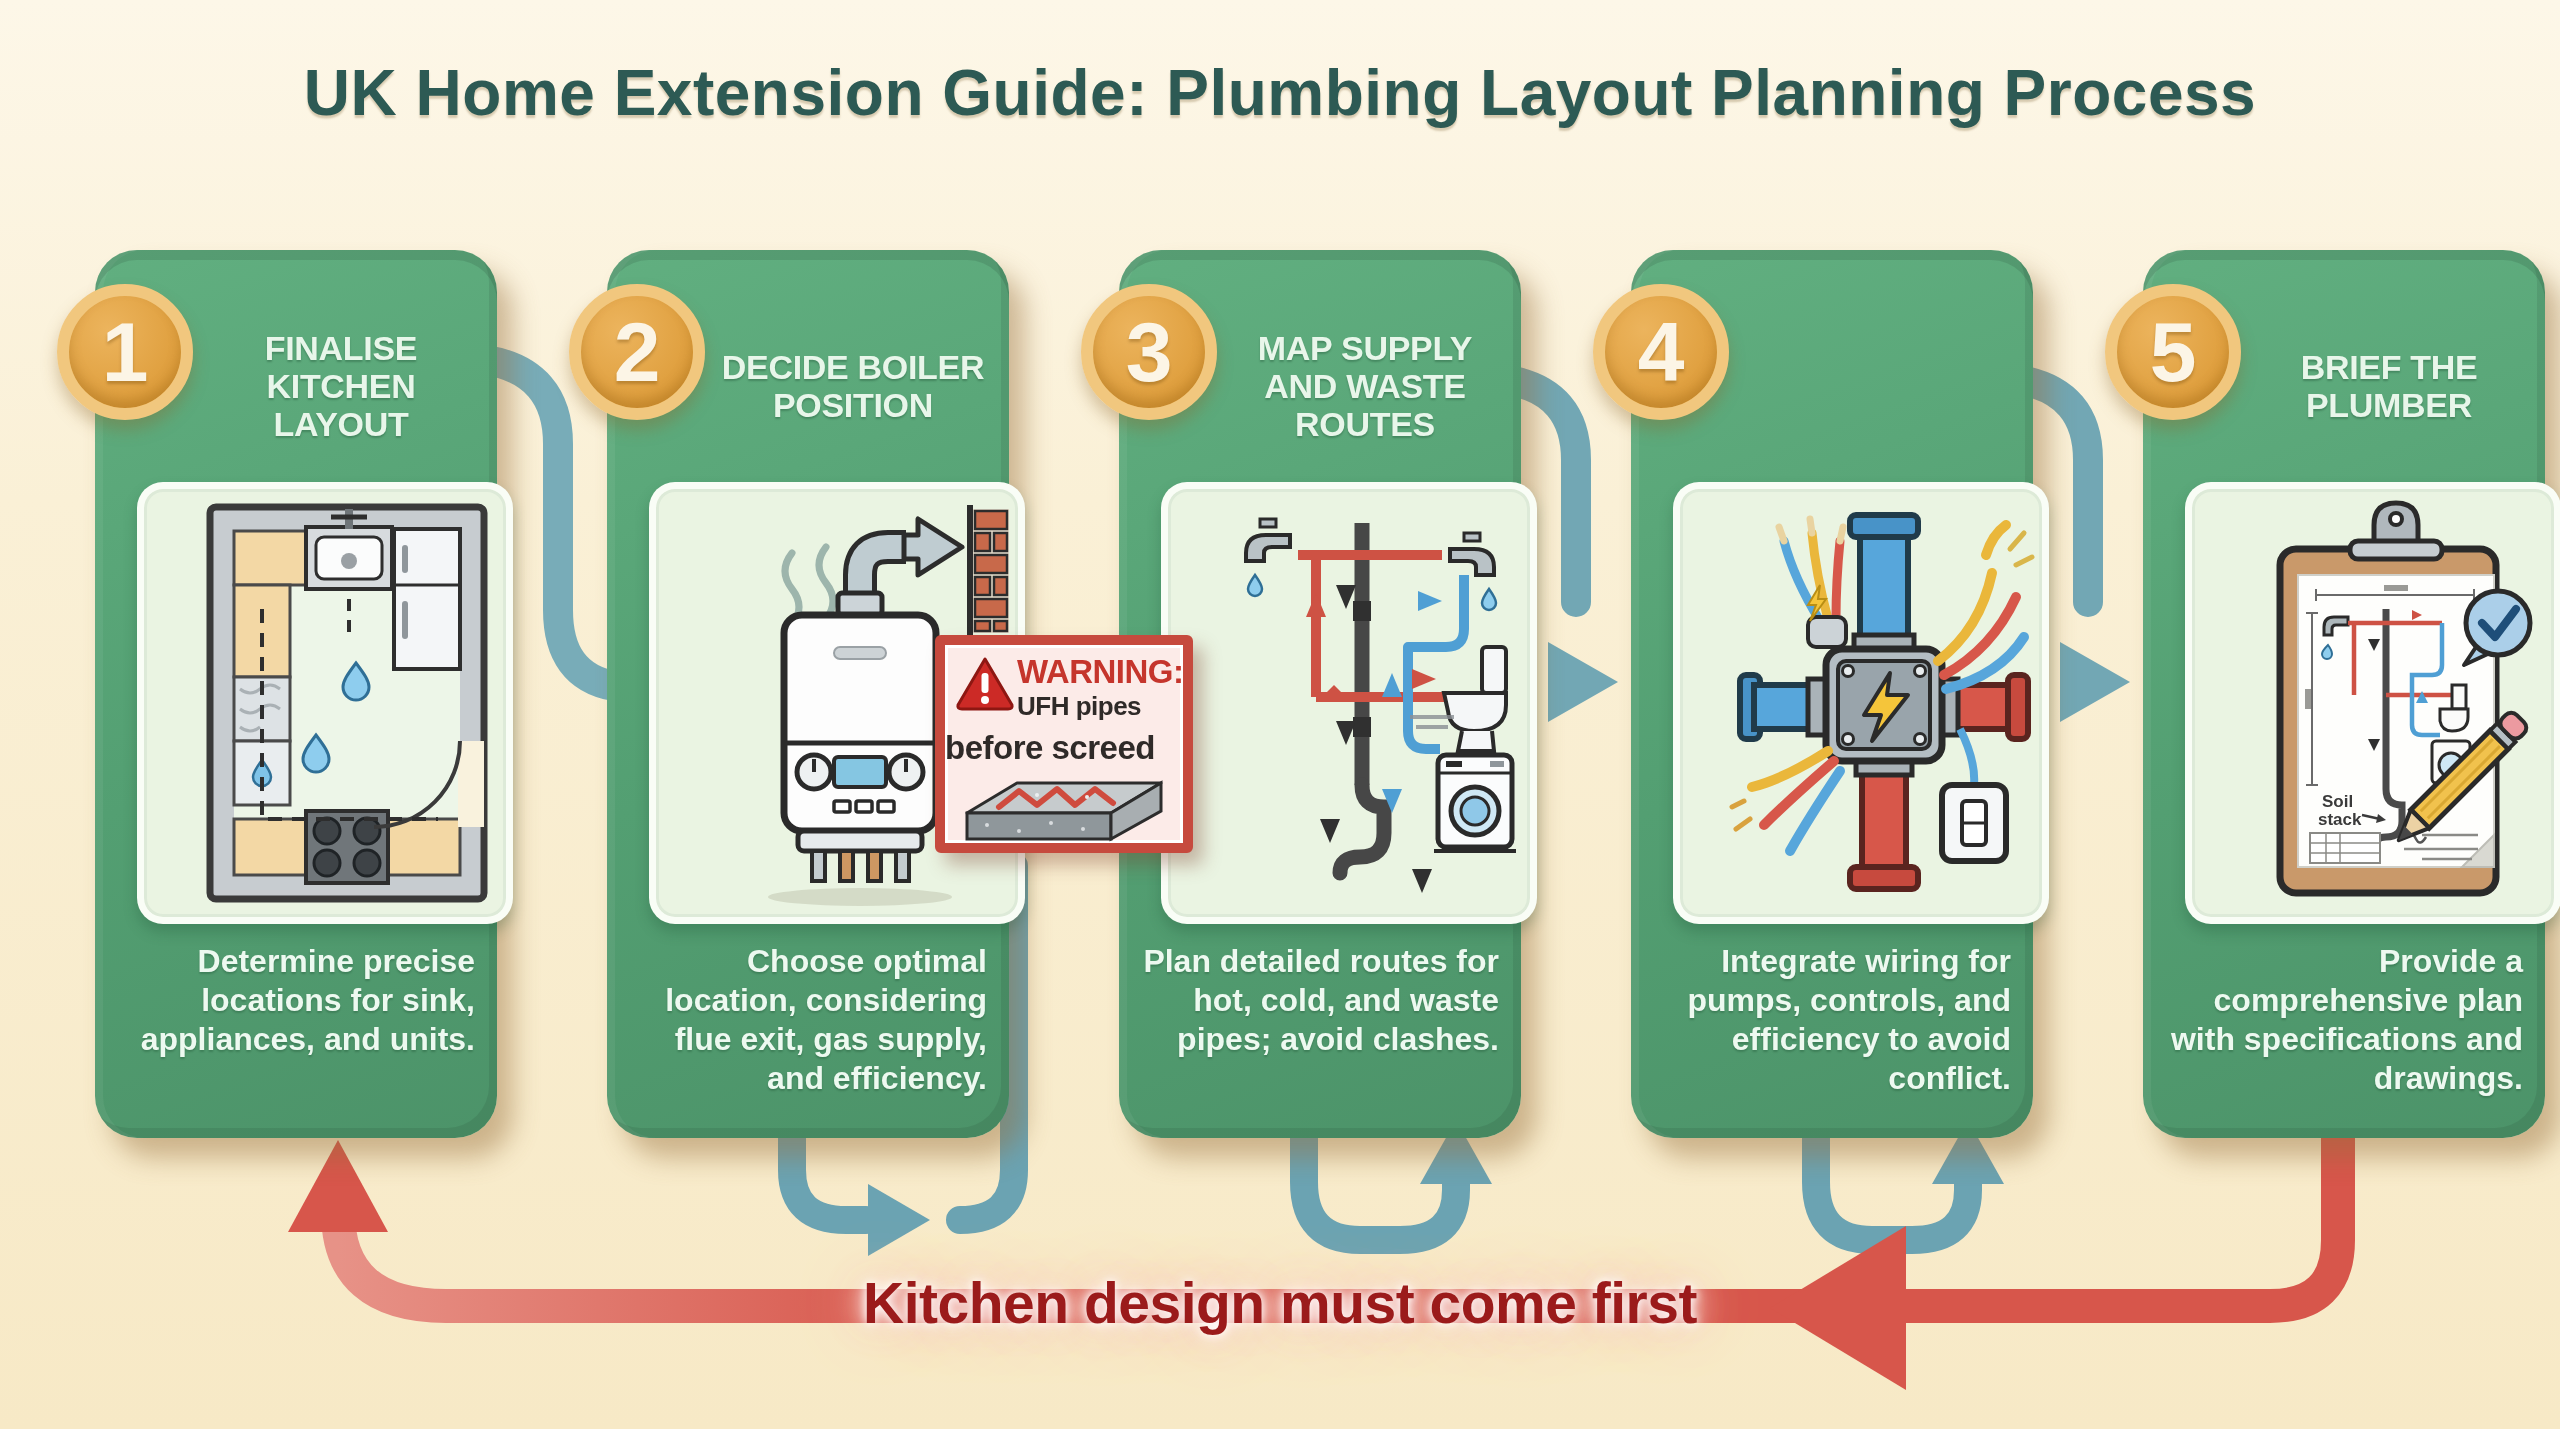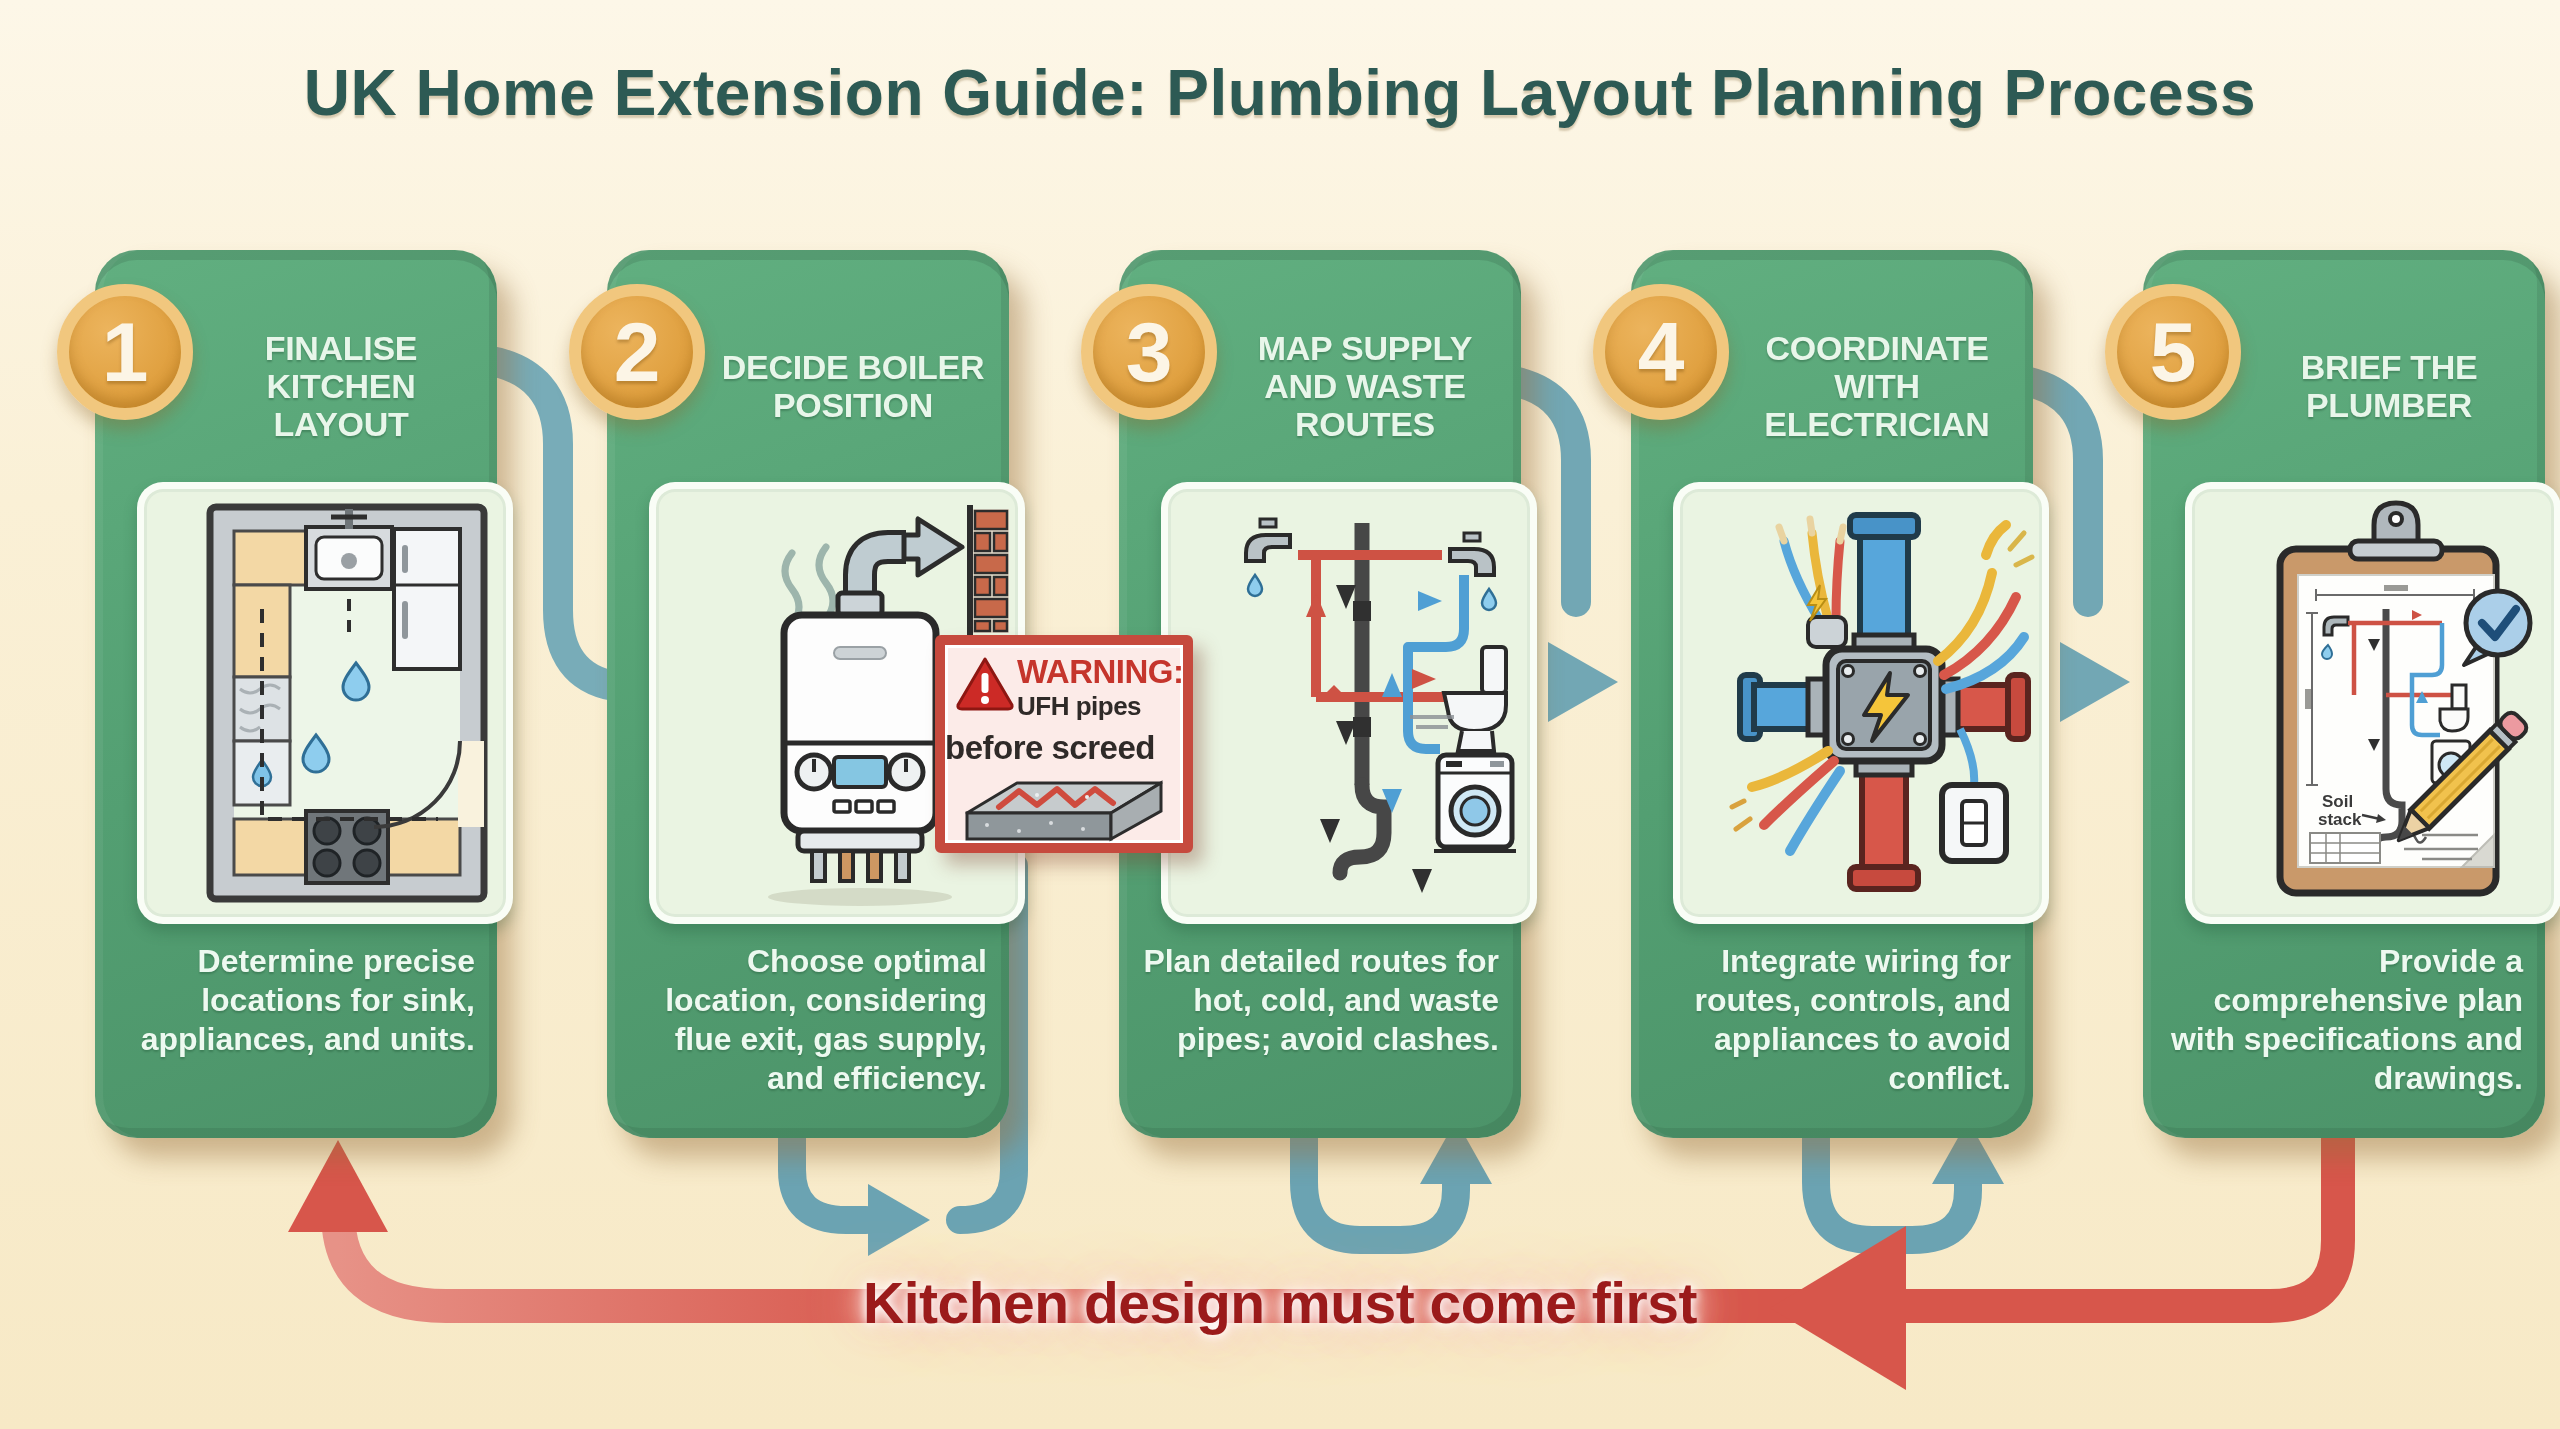--- a/index.html
+++ b/index.html
@@ -276,21 +276,20 @@
         <rect x="204" y="236" width="32" height="4" fill="#8a8f93" opacity="0.8"></rect>
       </svg>
     </div>
     <div class="desc">Plan detailed routes for hot, cold, and waste pipes; avoid clashes.</div>
   </div>
 
   <div class="card" style="left:1631px">
     <div class="badge">
       <span>4</span>
     </div>
-    <div class="card-title">COORDINATE WITH ELECTRICIAN</div>
     <div class="panel">
       <svg width="318" height="428" viewBox="0 0 318 428">
 
         <g fill="none" stroke-linecap="round">
           <path d="M60,52 Q70,90 96,132" stroke="#57a6db" stroke-width="9"></path>
           <path d="M88,44 Q92,86 104,130" stroke="#eab73b" stroke-width="9"></path>
           <path d="M116,52 Q112,92 112,130" stroke="#d7574a" stroke-width="9"></path>
           <line x1="60" y1="52" x2="55" y2="38" stroke="#e9d3a0" stroke-width="7"></line>
           <line x1="88" y1="44" x2="86" y2="30" stroke="#e9d3a0" stroke-width="7"></line>
           <line x1="116" y1="52" x2="119" y2="38" stroke="#e9d3a0" stroke-width="7"></line>
@@ -344,21 +343,21 @@
         </g>
 
         <g>
           <path d="M236,240 Q252,272 250,296" fill="none" stroke="#57a6db" stroke-width="8"></path>
           <rect x="218" y="296" width="64" height="76" rx="10" fill="#f5f7f8" stroke="#2a2a2a" stroke-width="6"></rect>
           <rect x="238" y="312" width="24" height="44" rx="4" fill="#fff" stroke="#2a2a2a" stroke-width="4"></rect>
           <line x1="238" y1="334" x2="262" y2="334" stroke="#2a2a2a" stroke-width="3"></line>
         </g>
       </svg>
     </div>
-    <div class="desc">Integrate wiring for routes, controls, and appliances to avoid conflict.</div>
+    <div class="desc">Integrate wiring for pumps, controls, and efficiency to avoid conflict.</div>
   </div>
 
   <div class="card" style="left:2143px">
     <div class="badge">
       <span>5</span>
     </div>
     <div class="card-title">BRIEF THE PLUMBER</div>
     <div class="panel">
       <svg width="318" height="428" viewBox="0 0 318 428">
 

